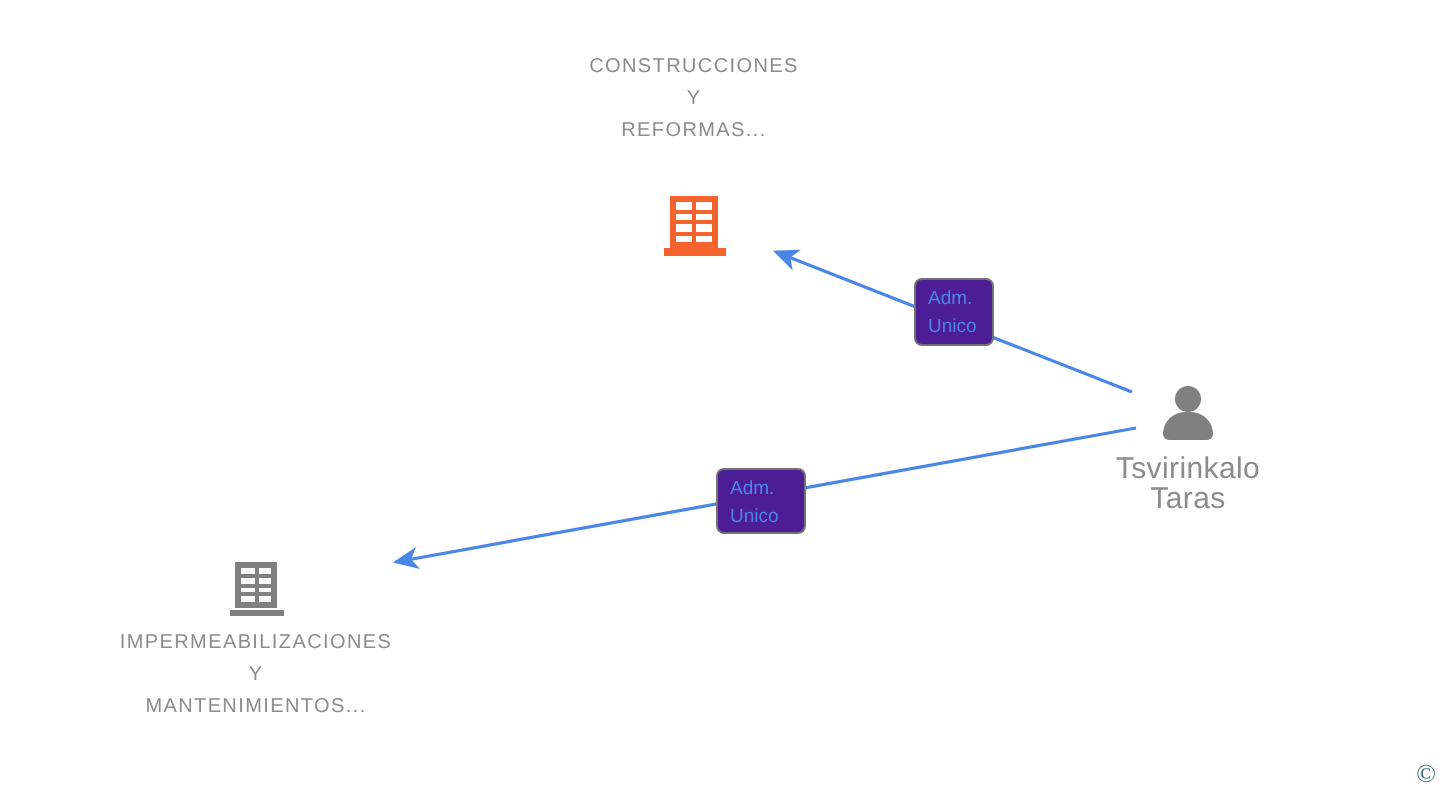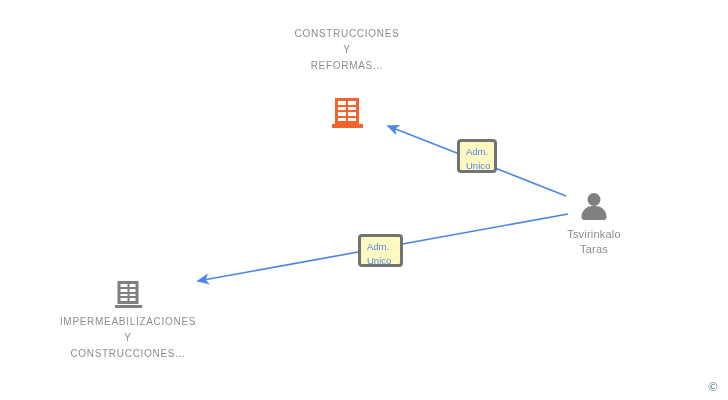--- a/index.html
+++ b/index.html
@@ -33,21 +33,21 @@
   }
   .node-label {
     color: #8c8c8c;
     font-size: 10px;
     line-height: 16px;
     letter-spacing: 0.7px;
     white-space: pre-line;
   }
   .node-label.person {
     letter-spacing: 0.2px;
-    font-size: 11px;
+    font-size: 15px;
     line-height: 15px;
   }
 
   
   #node-construcciones {
     left: 233px;
     top: 26px;
     width: 228px;
   }
   #node-construcciones .node-label { margin-bottom: 24px; }
@@ -141,22 +141,22 @@
     width: 25px;
     height: 14px;
     background: currentColor;
     border-radius: 11px 11px 3px 3px;
   }
 
   
   .rel-box {
     position: absolute;
     box-sizing: border-box;
-    background: #fef9c3;
-    border: 3px solid #737373;
+    background: #4c1d95;
+    border: 1px solid #737373;
     border-radius: 4px;
     color: #4a86e8;
     font-size: 9.5px;
     line-height: 14px;
     padding: 3px 6px 2px 6px;
     text-align: left;
     white-space: pre-line;
   }
   #rel-upper { left: 457px; top: 139px; width: 40px; height: 34px; }
   #rel-lower { left: 358px; top: 234px; width: 45px; height: 33px; }
@@ -234,21 +234,21 @@
           <span></span>
           <span></span>
           <span class="door"></span>
           <span></span>
         </div>
         <div class="base"></div>
       </div>
     </div>
     <div class="node-label">IMPERMEABILIZACIONES
 Y
-CONSTRUCCIONES...</div>
+MANTENIMIENTOS...</div>
   </div>
 
   <div class="node" id="node-persona">
     <div class="icon-wrap">
       <div class="avatar">
         <div class="head"></div>
         <div class="body"></div>
       </div>
     </div>
     <div class="node-label person">Tsvirinkalo

